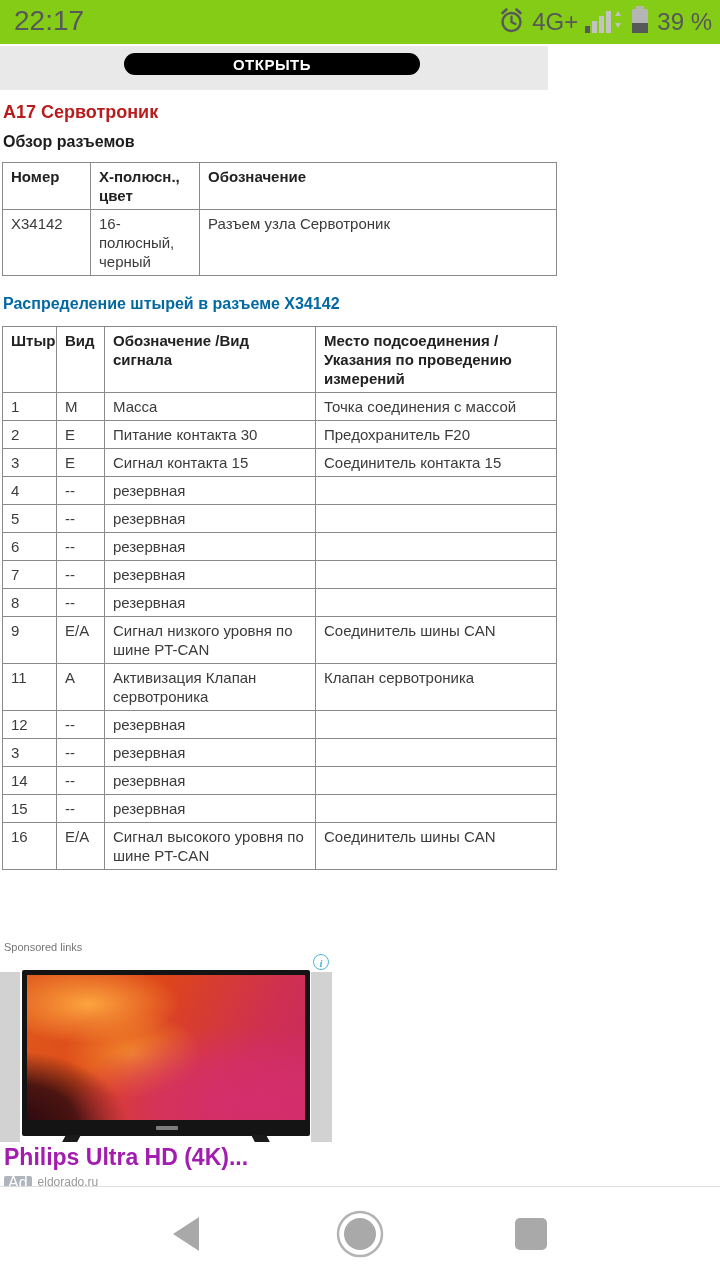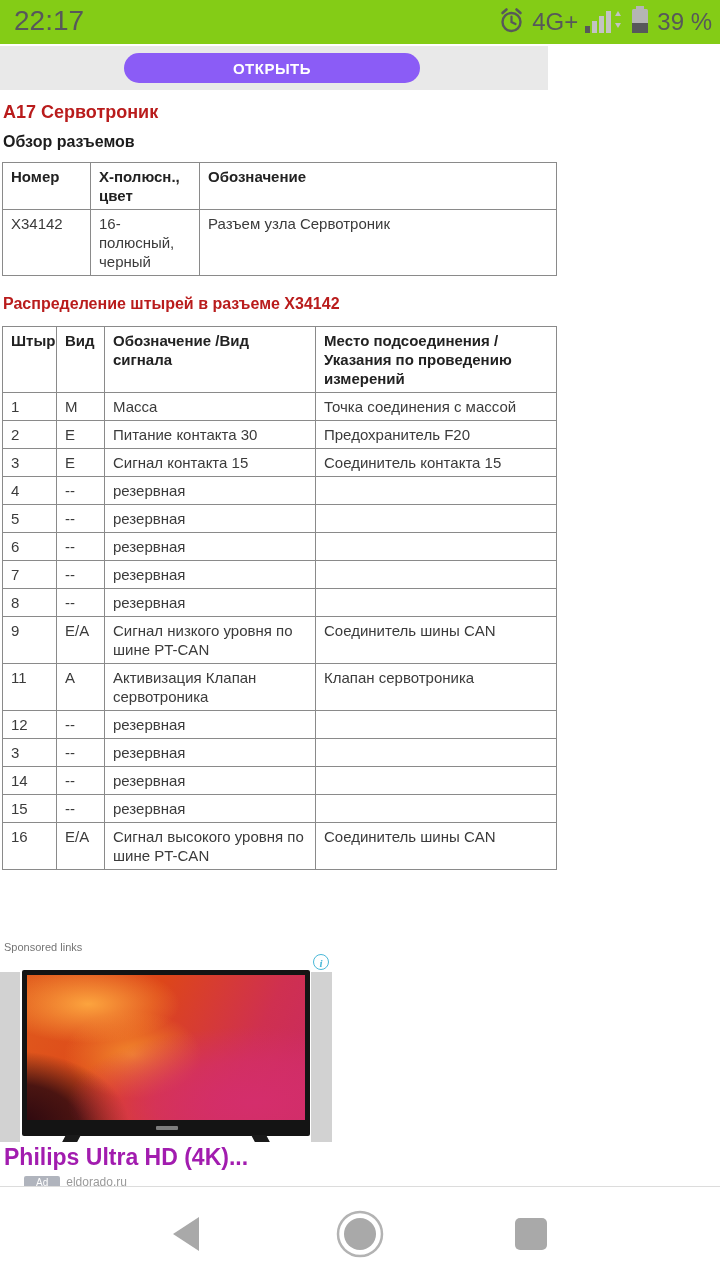--- a/index.html
+++ b/index.html
@@ -9,28 +9,28 @@
   }
   
   .status-bar{position:absolute;left:0;top:0;width:720px;height:44px;background:#84cc16;}
   .sb-time{position:absolute;left:14px;top:5px;font-size:28px;color:#57585a;}
   .sb-right{position:absolute;right:8px;top:0;height:44px;display:flex;align-items:center;gap:7px;}
   .sb-net{font-size:24px;color:#57585a;}
   .sb-batt-pct{font-size:24px;color:#57585a;}
   
   .banner{position:absolute;left:0;top:46px;width:548px;height:44px;background:#e9e9e9;}
   .open-btn{
-    position:absolute;left:124px;top:7px;width:296px;height:30px;background:#8b5cf6;
+    position:absolute;left:124px;top:7px;width:296px;height:22px;background:#000000;
     border:none;border-radius:15px;color:#fff;font-size:15px;font-weight:700;
     font-family:"Liberation Sans",sans-serif;letter-spacing:.5px;
   }
   
   .page-title{position:absolute;left:3px;top:102px;font-size:18px;font-weight:700;color:#b91c1c;}
   .sec-title1{position:absolute;left:3px;top:133px;font-size:16px;font-weight:700;color:#1c1c1c;}
-  .sec-title2{position:absolute;left:3px;top:295px;font-size:16px;font-weight:700;color:#b91c1c;}
+  .sec-title2{position:absolute;left:3px;top:295px;font-size:16px;font-weight:700;color:#0369a1;}
   table{border-collapse:collapse;table-layout:fixed;width:554px;}
   td,th{
     border:1px solid #8a8a8a;padding:4px 8px;vertical-align:top;text-align:left;
     font-size:15px;line-height:19px;color:#3b3b3b;overflow:hidden;
   }
   th{font-weight:700;color:#222;}
   .tbl1{position:absolute;left:2px;top:162px;}
   .tbl2{position:absolute;left:2px;top:326px;}
   
   .ad-section{position:absolute;left:0;top:938px;width:720px;height:248px;overflow:hidden;background:#fff;}
@@ -49,21 +49,21 @@
       radial-gradient(55% 45% at 22% 20%, #fca43e 0%, rgba(252,164,62,0) 60%),
       radial-gradient(45% 55% at 38% 55%, #f2882d 0%, rgba(242,136,45,0) 55%),
       linear-gradient(115deg, #e05a1d 0%, #dd4619 40%, #cf3050 75%, #c92a62 100%);
   }
   .tv-logo{position:absolute;left:134px;bottom:6px;width:22px;height:4px;background:#7d7d7d;border-radius:1px;}
   .tv-foot{position:absolute;width:15px;height:7px;background:#1a1a1a;top:197px;}
   .tv-foot.left{left:64px;transform:skewX(-28deg);}
   .tv-foot.right{left:253px;transform:skewX(28deg);}
   .ad-title{position:absolute;left:4px;top:206px;font-size:23px;font-weight:700;color:#a21caf;}
   .ad-meta{position:absolute;left:4px;top:237px;display:flex;align-items:center;gap:6px;}
-  .ad-badge{background:#b0b4bd;color:#fff;font-size:10px;line-height:13px;padding:0 12px;border-radius:2px;margin-left:20px;}
+  .ad-badge{background:#b0b4bd;color:#fff;font-size:16px;line-height:13px;padding:0 4px;border-radius:2px;}
   .ad-domain{font-size:12px;color:#9a9a9a;}
   
   .navbar{position:absolute;left:0;top:1186px;width:720px;height:94px;background:#fff;border-top:1px solid #dcdcdc;box-sizing:border-box;}
   .nav-ico{position:absolute;top:0;height:94px;display:flex;align-items:center;justify-content:center;}
   .nav-back{left:156px;width:60px;}
   .nav-home{left:330px;width:60px;}
   .nav-recents{left:501px;width:60px;}
 </style>
 </head>
 <body>

